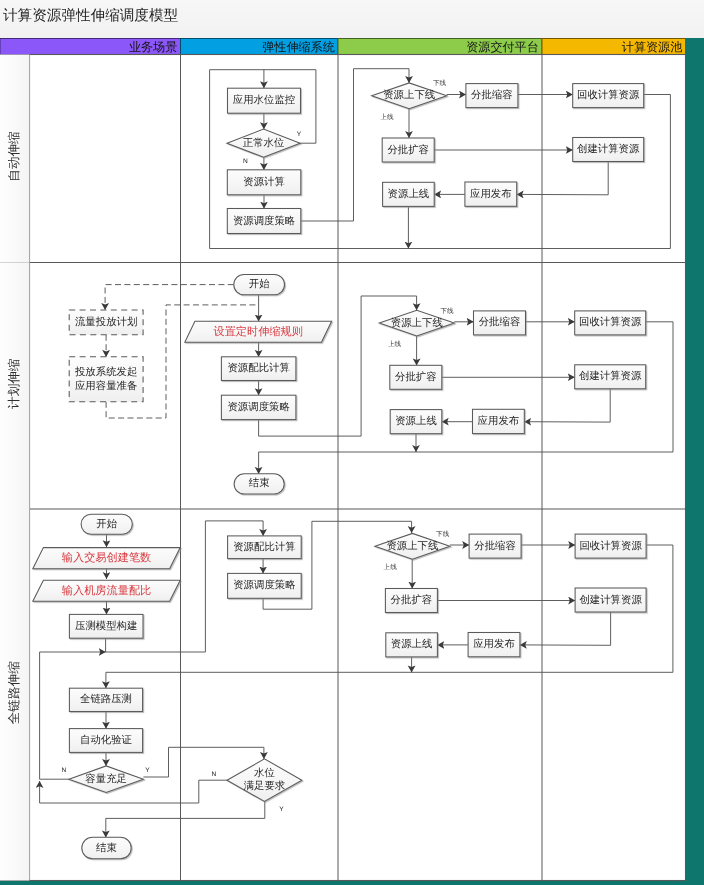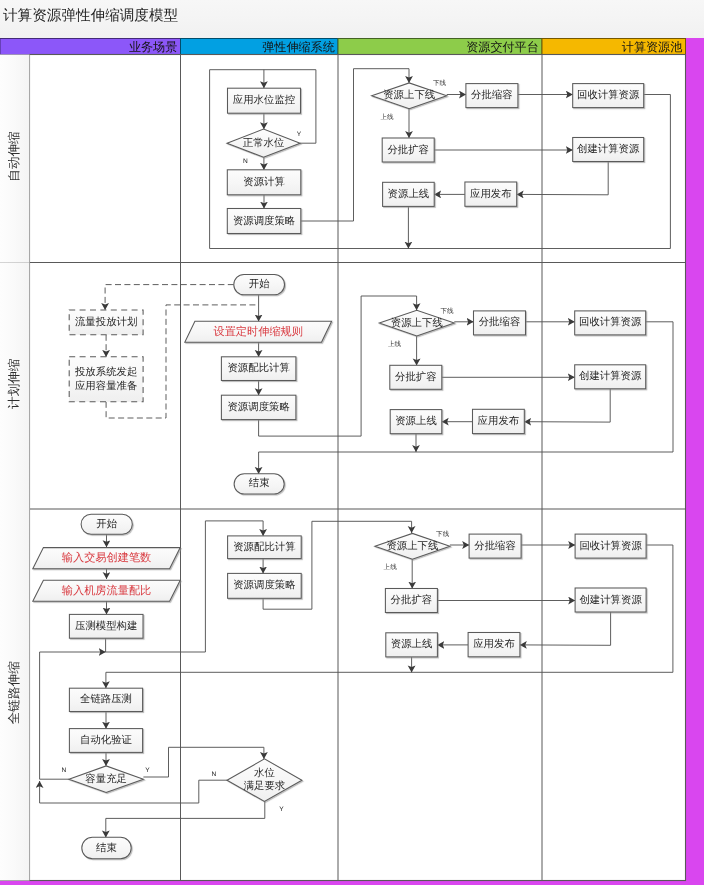--- a/index.html
+++ b/index.html
@@ -1,20 +1,20 @@
 <!DOCTYPE html>
 <html><head>
 <meta charset="utf-8">
 <title>计算资源弹性伸缩调度模型</title>
 <style>
   html,body{margin:0;padding:0;background:#ffffff;}
   body{width:704px;height:885px;overflow:hidden;
        font-family:"Liberation Serif",serif;
        -webkit-font-smoothing:antialiased;text-rendering:geometricPrecision;}
-  #page{position:relative;width:704px;height:885px;background:#d946ef;}
+  #page{position:relative;width:704px;height:885px;background:#0f766e;}
   #titlebar{position:absolute;left:0;top:0;width:704px;height:38px;
             background:linear-gradient(180deg,#f7f7f7 0%,#f4f4f4 55%,#f1f1f1 100%);}
   #title{position:absolute;left:3px;top:6.5px;font-size:14.6px;line-height:18px;
          color:#1f1f1f;white-space:nowrap;font-family:"Liberation Serif",serif;}
   #chart{position:absolute;left:0;top:0;display:block;}
   .lane-label{font-size:12.1px;font-weight:normal;fill:#141414;font-family:"Liberation Serif",serif;}
   .row-label{font-size:12.6px;fill:#2e2e2e;font-family:"Liberation Serif",serif;}
   .node-text{font-size:10.4px;fill:#252525;font-family:"Liberation Serif",serif;}
   .node-text.red{fill:#D93A40;font-weight:normal;font-size:11.2px;}
   .edge-label{font-size:6.6px;fill:#333333;font-family:"Liberation Serif",serif;}

